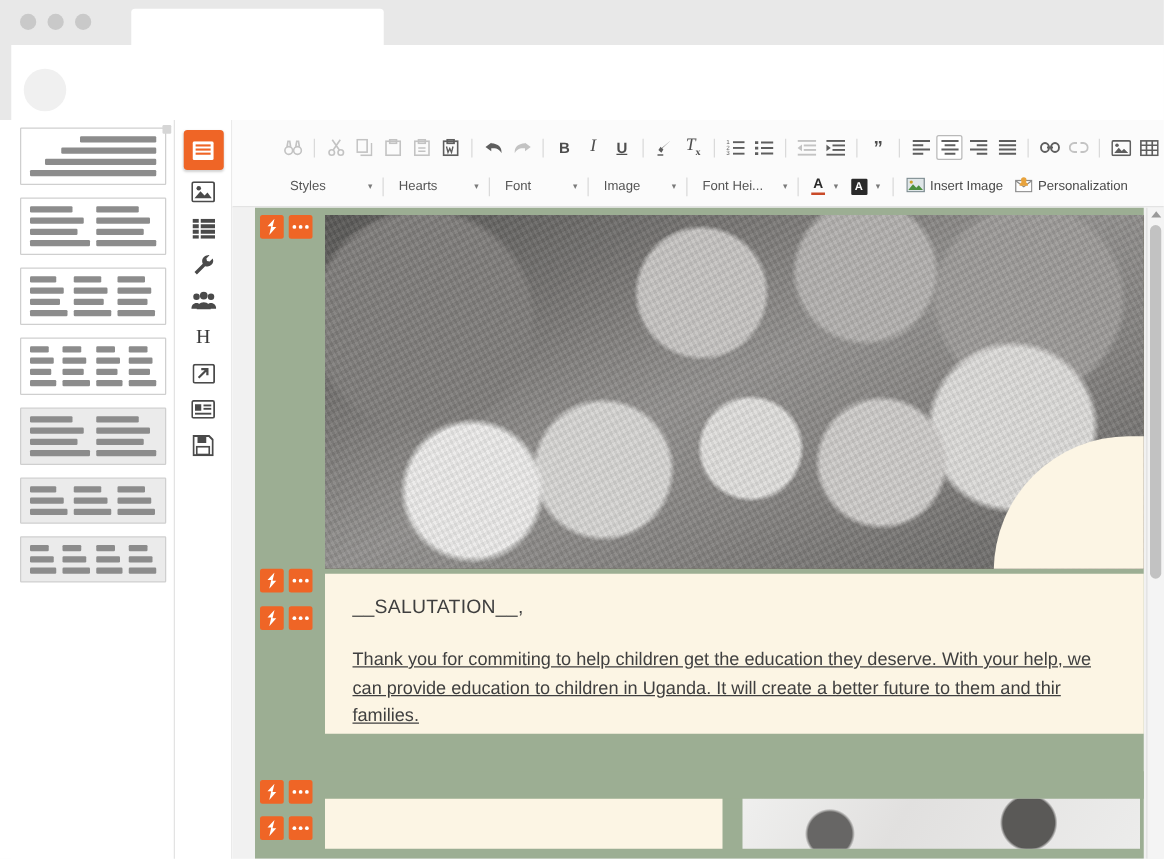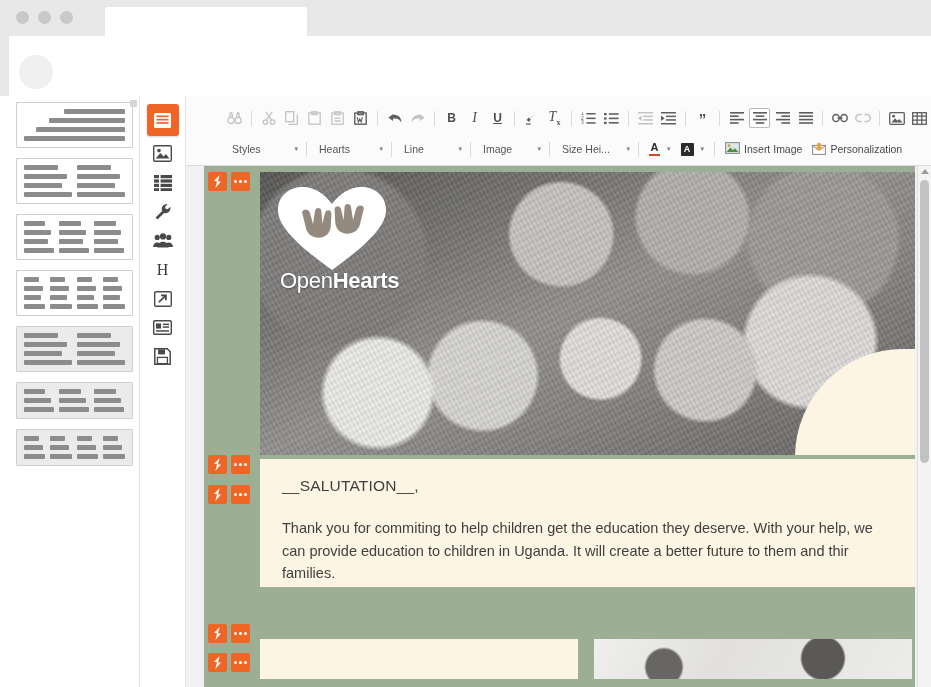--- a/index.html
+++ b/index.html
@@ -203,21 +203,21 @@
   }
   .logo-text b { font-weight: 700; }
 
   .body-card {
     position: absolute; left: 56px; top: 293px; width: 655px; height: 128px;
     background: #fcf5e4;
     padding: 18px 22px;
     color: #3f3f3f;
   }
   .salutation { font-size: 15.5px; letter-spacing: .2px; margin-bottom: 22px; }
-  .body-copy { font-size: 14.5px; line-height: 1.56; }
+  .body-copy { font-size: 14.5px; line-height: 1.56; text-decoration: underline; }
 
   .lower-strip {
     position: absolute; left: 56px; top: 451px; width: 655px; height: 22px;
     background: #9cae93;
   }
   .cols {
     position: absolute; left: 56px; top: 473px; width: 655px; height: 40px;
     display: flex; gap: 16px;
   }
   .col-card { width: 318px; height: 40px; background: #fcf5e4; }
@@ -716,31 +716,31 @@
             <span class="dd-label">Styles</span>
             <span class="dd-caret">▾</span>
           </div>
           <span class="tb-sep"></span>
           <div class="dd" style="width: 72px;">
             <span class="dd-label">Hearts</span>
             <span class="dd-caret">▾</span>
           </div>
           <span class="tb-sep"></span>
           <div class="dd" style="width: 66px;">
-            <span class="dd-label">Line</span>
+            <span class="dd-label">Font</span>
             <span class="dd-caret">▾</span>
           </div>
           <span class="tb-sep"></span>
           <div class="dd" style="width: 66px;">
             <span class="dd-label">Image</span>
             <span class="dd-caret">▾</span>
           </div>
           <span class="tb-sep"></span>
           <div class="dd" style="width: 76px;">
-            <span class="dd-label">Size Hei...</span>
+            <span class="dd-label">Font Hei...</span>
             <span class="dd-caret">▾</span>
           </div>
           <span class="tb-sep"></span>
           <div class="tb-textbtn">
             <span class="swatch-a">
               <span>A</span>
               <span class="ul"></span>
             </span>
             <span class="dd-caret" style="padding-left:3px">▾</span>
           </div>
@@ -843,34 +843,20 @@
                   <i></i>
                 </span>
             </div>
           </div>
         </div>
 
         <div class="hero">
           <div class="hero-photo"></div>
           <div class="hero-grain"></div>
           <div class="hero-corner"></div>
-          <div class="logo">
-            <svg class="logo-mark" viewBox="0 0 120 92">
-              <path d="M60 88 C24 62, 6 44, 6 28 C6 13, 18 5, 31 5 C42 5, 53 12, 60 22 C67 12, 78 5, 89 5 C102 5, 114 13, 114 28 C114 44, 96 62, 60 88 Z" fill="#ffffff"></path>
-              <g fill="#8b8175" opacity=".92">
-                <path d="M30 30 c2-4 7-3 8 1 l3 11 2-13 c.5-4 6-4 6.4 0 l1 13 2.6-11 c1-4 6.6-3.4 6.4.8 l-.6 12c-.3 7-5 12-12 12-7.6 0-12.6-5-13.4-12z"></path>
-                <path d="M92 26 c-2-4-7-3-8 1 l-3 11-2-13c-.5-4-6-4-6.4 0l-1 13-2.6-11c-1-4-6.6-3.4-6.4.8l.6 12c.3 7 5 12 12 12 7.6 0 12.6-5 13.4-12z"></path>
-              </g>
-              <g stroke="#ffffff" stroke-width="2.4" fill="none" opacity=".85">
-                <path d="M14 34 C12 22, 18 12, 28 9"></path>
-                <path d="M19 40 C16 27, 22 15, 32 12"></path>
-              </g>
-            </svg>
-            <div class="logo-text"><span>Open</span><b>Hearts</b></div>
-          </div>
         </div>
 
         <div class="body-card">
           <div class="salutation">__SALUTATION__,</div>
           <div class="body-copy">Thank you for commiting to help children get the education they deserve. With your help, we can provide education to children in Uganda. It will create a better future to them and thir families.</div>
         </div>
 
         <div class="lower-strip"></div>
 
         <div class="cols">

